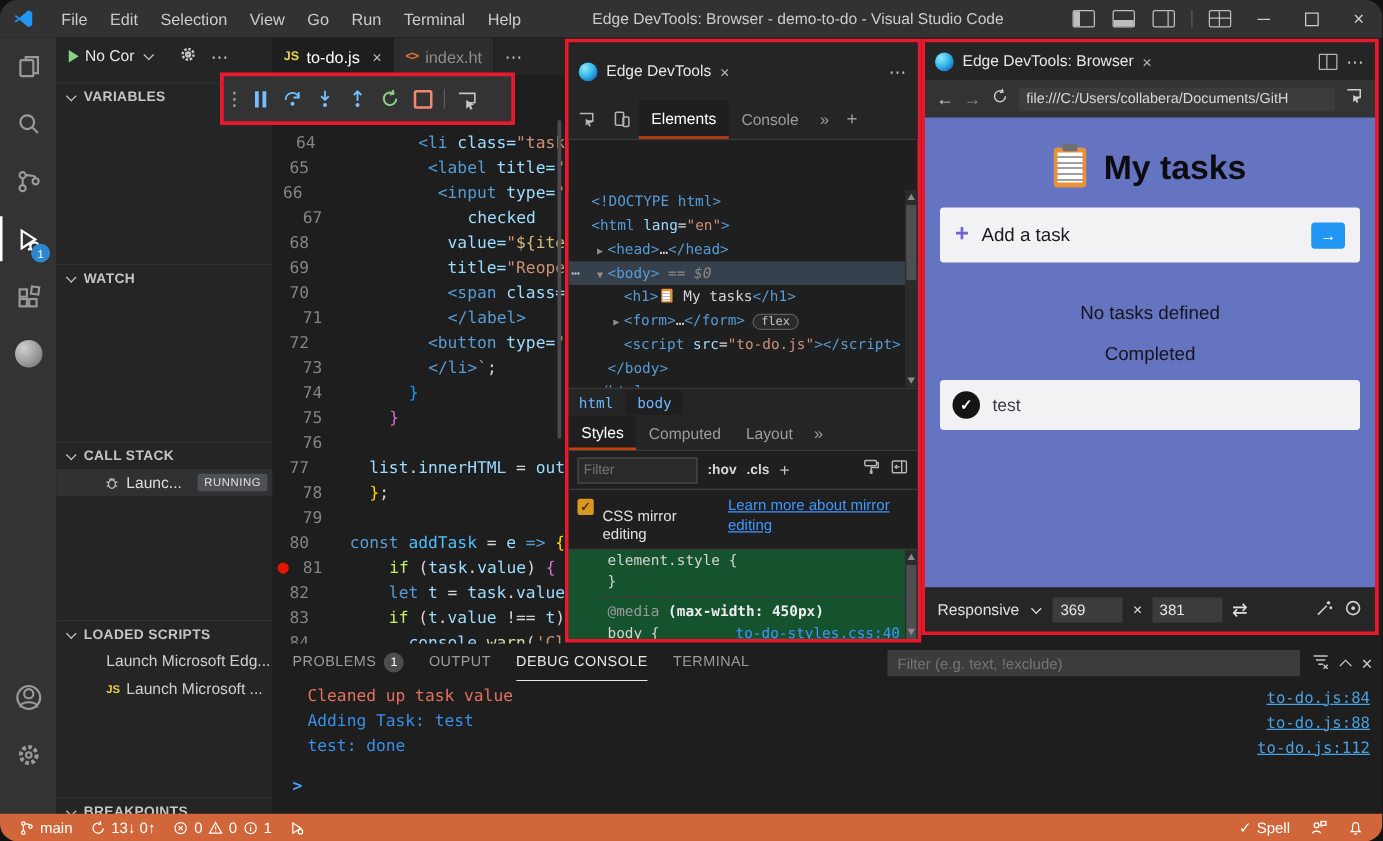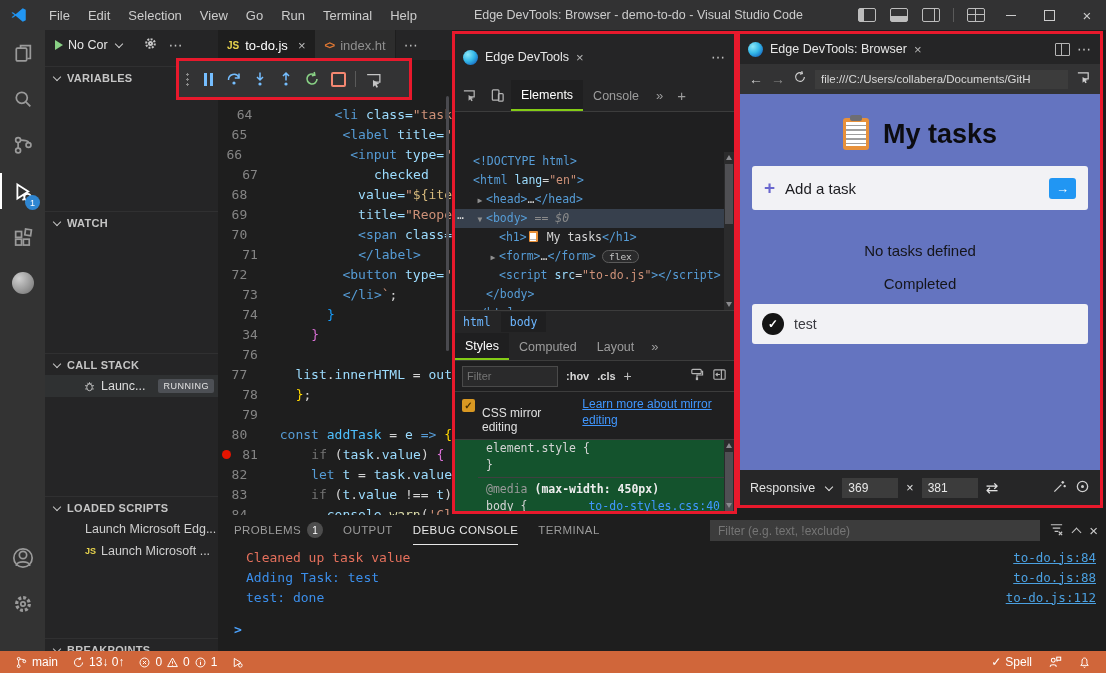--- a/index.html
+++ b/index.html
@@ -1,16 +1,16 @@
 <!DOCTYPE html>
 <html><head>
 <meta charset="utf-8">
 <style>
   html,body{margin:0;padding:0;background:#111;}
-  #root{position:relative;width:1106px;height:673px;background:#1e1e1e;font-family:"Liberation Sans",sans-serif;overflow:hidden;color:#ccc;-webkit-user-select:none;}
+  #root{position:relative;width:1106px;height:673px;background:#1e1e1e;font-family:"Liberation Sans",sans-serif;overflow:hidden;color:#ccc;border-radius:14px;-webkit-user-select:none;}
   .abs{position:absolute;}
   
   .titlebar{left:0;top:0;width:1106px;height:30px;background:#323233;display:flex;align-items:center;}
   .vscode-logo{width:18px;height:18px;margin:0 12px 0 10px;}
   .menu-item{font-size:13px;color:#cccccc;padding:4px 9px;cursor:default;}
   .win-title{flex:1;text-align:center;font-size:12.5px;color:#cccccc;white-space:nowrap;overflow:hidden;}
   .winctl{display:flex;align-items:center;height:100%;}
   .layout-ic{width:16px;height:12px;border:1px solid #bdbdbd;border-radius:2px;margin:0 7px;position:relative;}
   .layout-ic .fillL{position:absolute;left:0;top:0;bottom:0;width:5px;background:#bdbdbd;}
   .layout-ic .fillB{position:absolute;left:0;right:0;bottom:0;height:5px;background:#bdbdbd;}
@@ -48,21 +48,21 @@
   .html-mini{color:#e37933;font-weight:bold;font-size:10px;letter-spacing:-1px;}
   .tab-x{color:#bbb;font-size:13px;margin-left:4px;}
   .tab-actions{display:flex;align-items:center;padding:0 8px;color:#bbb;font-size:14px;}
   .codelines{position:absolute;left:0;top:74px;right:0;}
   .code-row{display:flex;height:20px;align-items:center;}
   .bp{width:16px;display:flex;justify-content:center;}
   .bp-dot{width:9px;height:9px;border-radius:50%;background:#e51400;}
   .lnum{width:32px;text-align:center;color:#858585;font:13px "DejaVu Sans Mono",monospace;padding-right:14px;}
   .ccode{font:13px "DejaVu Sans Mono",monospace;white-space:pre;}
   .c-d{color:#d4d4d4}.c-t{color:#569cd6}.c-a{color:#9cdcfe}.c-s{color:#ce9178}.c-y{color:#d7ba7d}
-  .c-v{color:#9cdcfe}.c-k{color:#569cd6}.c-kc{color:#737373}.c-cn{color:#4fc1ff}.c-f{color:#dcdcaa}
+  .c-v{color:#9cdcfe}.c-k{color:#569cd6}.c-kc{color:#bef264}.c-cn{color:#4fc1ff}.c-f{color:#dcdcaa}
   .c-pg{color:#ffd700}.c-pp{color:#da70d6}.c-pb{color:#179fff}.c-g{color:#9a9a9a}
   .c-w{color:#ececec;font-weight:bold}.c-gi{color:#8a8a8a;font-style:italic}.c-pn{color:#9cdcfe}.c-pv{color:#d4d4d4}
   .escroll{position:absolute;right:3px;top:66px;width:3px;height:255px;background:#4a4a4f;border-radius:2px;}
   
   .dbgbar{left:176px;top:58px;width:218px;height:36px;border:3px solid #e8192c;background:#333334;display:flex;align-items:center;gap:4px;padding:0 6px;z-index:9;}
   .dots6{width:6px;height:14px;background:radial-gradient(circle,#8a8a8a 1.2px,transparent 1.4px);background-size:5px 5px;margin-right:2px;}
   .dbtn{width:22px;height:24px;display:flex;align-items:center;justify-content:center;}
   .pause-ic{display:flex;gap:3px;}
   .pause-ic i{display:block;width:3px;height:13px;background:#75beff;}
   .stop-ic{width:11px;height:11px;border:2px solid #f48771;border-radius:2px;}
@@ -72,21 +72,21 @@
   .dt-tabrow{height:30px;background:#252526;display:flex;align-items:center;padding:8px 8px;gap:7px;flex:none;}
   .ball-sm{width:15px;height:15px;border-radius:50%;background:radial-gradient(circle at 32% 30%,#8ce8f8,#35b9e9 45%,#1565c0 85%);}
   .pane-title{font-size:12.5px;color:#e7e7e7;white-space:nowrap;}
   .grey-x{color:#b5b5b5;font-size:13px;}
   .grow{flex:1;}
   .ellip{color:#c0c0c0;font-size:14px;letter-spacing:1px;}
   .dt-toolbar{height:31px;background:#252526;border-bottom:1px solid #3c3c3c;display:flex;align-items:stretch;flex:none;}
   .dt-ic{display:flex;align-items:center;justify-content:center;width:28px;}
   .dt-ic svg{stroke:#b5b5b5;fill:none;stroke-width:1.3;}
   .dt-tab{display:flex;align-items:center;padding:0 10px;font-size:12.5px;color:#9d9d9d;}
-  .dt-tab.active{color:#fff;border-bottom:2px solid #84cc16;background:#1f1f20;}
+  .dt-tab.active{color:#fff;border-bottom:2px solid #c2410c;background:#1f1f20;}
   .dt-more{display:flex;align-items:center;color:#9d9d9d;font-size:13px;padding:0 7px;}
   .dom{position:relative;height:158px;background:#1f1f20;font:11.5px "DejaVu Sans Mono",monospace;flex:none;overflow:hidden;margin-top:40px;}
   .dom-row{position:relative;height:19px;line-height:19px;white-space:nowrap;}
   .dom-row.sel{background:#37404d;}
   .dom-dots{position:absolute;left:2px;color:#d8d8d8;}
   .dom-arrow{display:inline-block;width:12px;color:#8f8f8f;font-size:8px;text-align:center;}
   .flex-badge{margin-left:6px;border:1px solid #5a5a5a;border-radius:7px;background:#2a2a2b;color:#c5c5c5;font-size:9.5px;padding:0 6px;}
   .clip-mini{display:inline-block;width:9px;height:11px;background:#e8913a;border-radius:1px;position:relative;top:1px;margin:0 2px;}
   .clip-mini::after{content:"";position:absolute;left:1.5px;top:2px;width:6px;height:7.5px;background:repeating-linear-gradient(#fff,#fff 1.5px,#b9b9b9 1.5px,#b9b9b9 2.2px);}
   .dscroll{position:absolute;right:0;top:0;bottom:0;width:10px;background:#2b2b2c;}
@@ -376,21 +376,21 @@
           <span class="lnum">73</span>
           <span class="ccode"><span class="c-d">        </span><span class="c-t">&lt;/li&gt;</span><span class="c-s">`</span><span class="c-d">;</span></span>
         </div>
         <div class="code-row">
           <span class="bp"></span>
           <span class="lnum">74</span>
           <span class="ccode"><span class="c-d">      </span><span class="c-pb">}</span></span>
         </div>
         <div class="code-row">
           <span class="bp"></span>
-          <span class="lnum">34</span>
+          <span class="lnum">75</span>
           <span class="ccode"><span class="c-d">    </span><span class="c-pp">}</span></span>
         </div>
         <div class="code-row">
           <span class="bp"></span>
           <span class="lnum">76</span>
           <span class="ccode"></span>
         </div>
         <div class="code-row">
           <span class="bp"></span>
           <span class="lnum">77</span>

